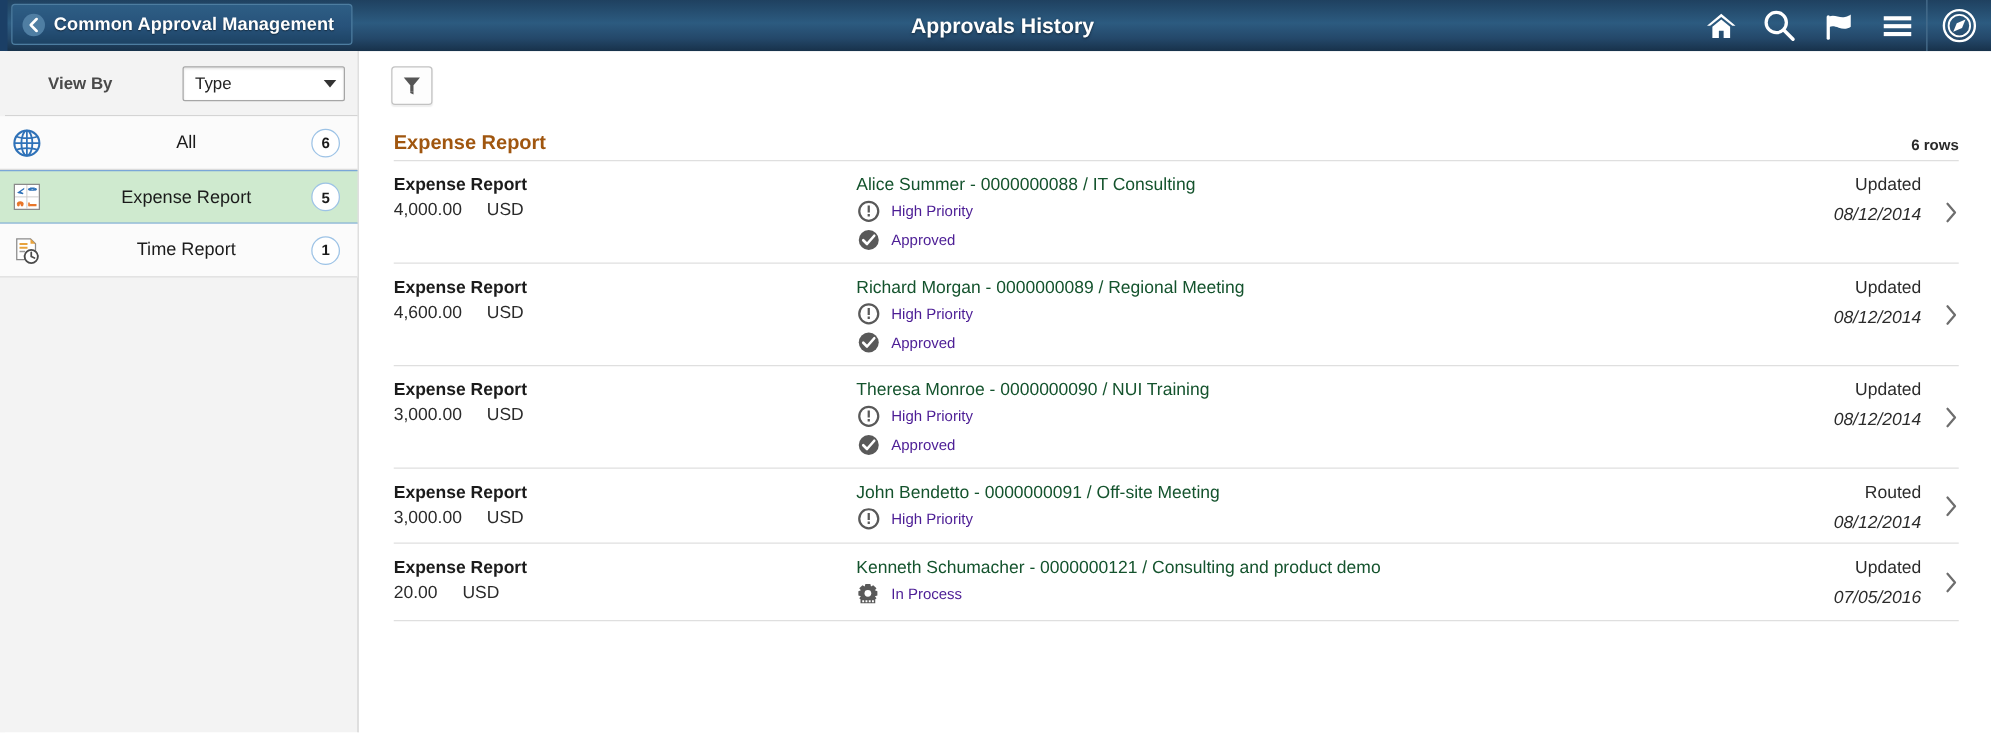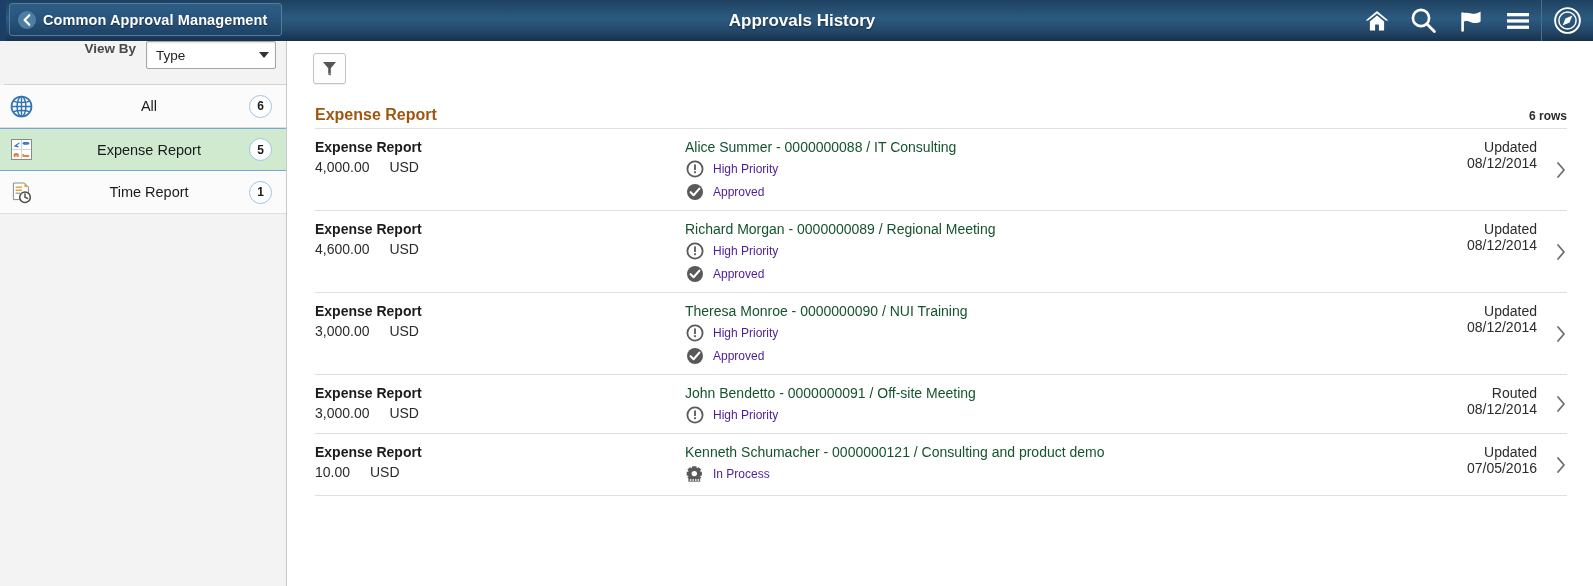--- a/index.html
+++ b/index.html
@@ -81,25 +81,26 @@
     border-right: 1px solid #c9c9c9;
     position: relative;
     flex: none;
   }
   .sidebar::before {
     content: "";
     position: absolute; left: 0; top: 0; width: 4px; height: 545px;
     background: #f3f3f3;
   }
   .viewby-row {
-    height: 44px;
-    display: flex; align-items: flex-start; justify-content: flex-end;
+    height: 52px;
+    display: flex; align-items: center; justify-content: flex-end;
     padding-right: 10px;
     border-bottom: 1px solid #d4d4d4;
     background: #f3f3f3;
+    gap: 46px;
   }
   .viewby-label {
     font-size: 13.5px; color: #4a4a4a; font-weight: bold;
     margin-right: 10px;
   }
   .viewby-select {
     width: 130px; height: 28px;
     background: #ffffff;
     border: 1px solid #a6a6a6;
     border-radius: 2px;
@@ -212,21 +213,21 @@
     display: flex; align-items: center; justify-content: center;
   }
   .detail-line.lowpri .lico { width: 19px; }
   .detail-line svg { display: block; }
 
   .col-status {
     width: 128px; flex: none; text-align: right;
     padding-top: 1px; padding-right: 4px;
   }
   .status-word { font-size: 14px; color: #2b2b2b; }
-  .status-date { font-size: 14px; color: #2b2b2b; margin-top: 0; }
+  .status-date { font-size: 14px; color: #2b2b2b; margin-top: 8px; font-style: italic; }
 
   .col-arrow {
     width: 26px; flex: none;
     display: flex; align-items: center; justify-content: flex-end;
     align-self: stretch;
   }
   .col-arrow svg { display: block; }
 </style>
 </head>
 <body>
@@ -536,21 +537,21 @@
               <path d="M2 2 L8 9 L2 16" fill="none" stroke="#6e6e6e" stroke-width="1.8" stroke-linecap="round" stroke-linejoin="round"></path>
             </svg>
           </span>
         </div>
       </div>
 
       <div class="row">
         <div class="col-type">
           <div class="type-name">Expense Report</div>
           <div class="type-amt">
-            <span>10.00</span>
+            <span>20.00</span>
             <span class="cur">USD</span>
           </div>
         </div>
         <div class="col-detail">
           <div class="detail-title">Kenneth Schumacher - 0000000121 / Consulting and product demo</div>
           <div class="detail-line">
             <span class="lico">
               <svg width="19" height="18" viewBox="0 0 19 18">
                 <path d="M7.3 1.2 L11.3 1.2 L11.8 3.2 L13.6 2.2 L16.2 4.6 L14.9 6.2 L16.9 6.9 L16.9 10.4 L14.9 11 L16.2 12.6 L13.6 15 L11.8 14 L11.3 16 L7.3 16 L6.8 14 L5 15 L2.4 12.6 L3.7 11 L1.7 10.4 L1.7 6.9 L3.7 6.2 L2.4 4.6 L5 2.2 L6.8 3.2 Z" fill="#595959"></path>
                 <circle cx="9.3" cy="8.6" r="2.7" fill="#ffffff"></circle>

